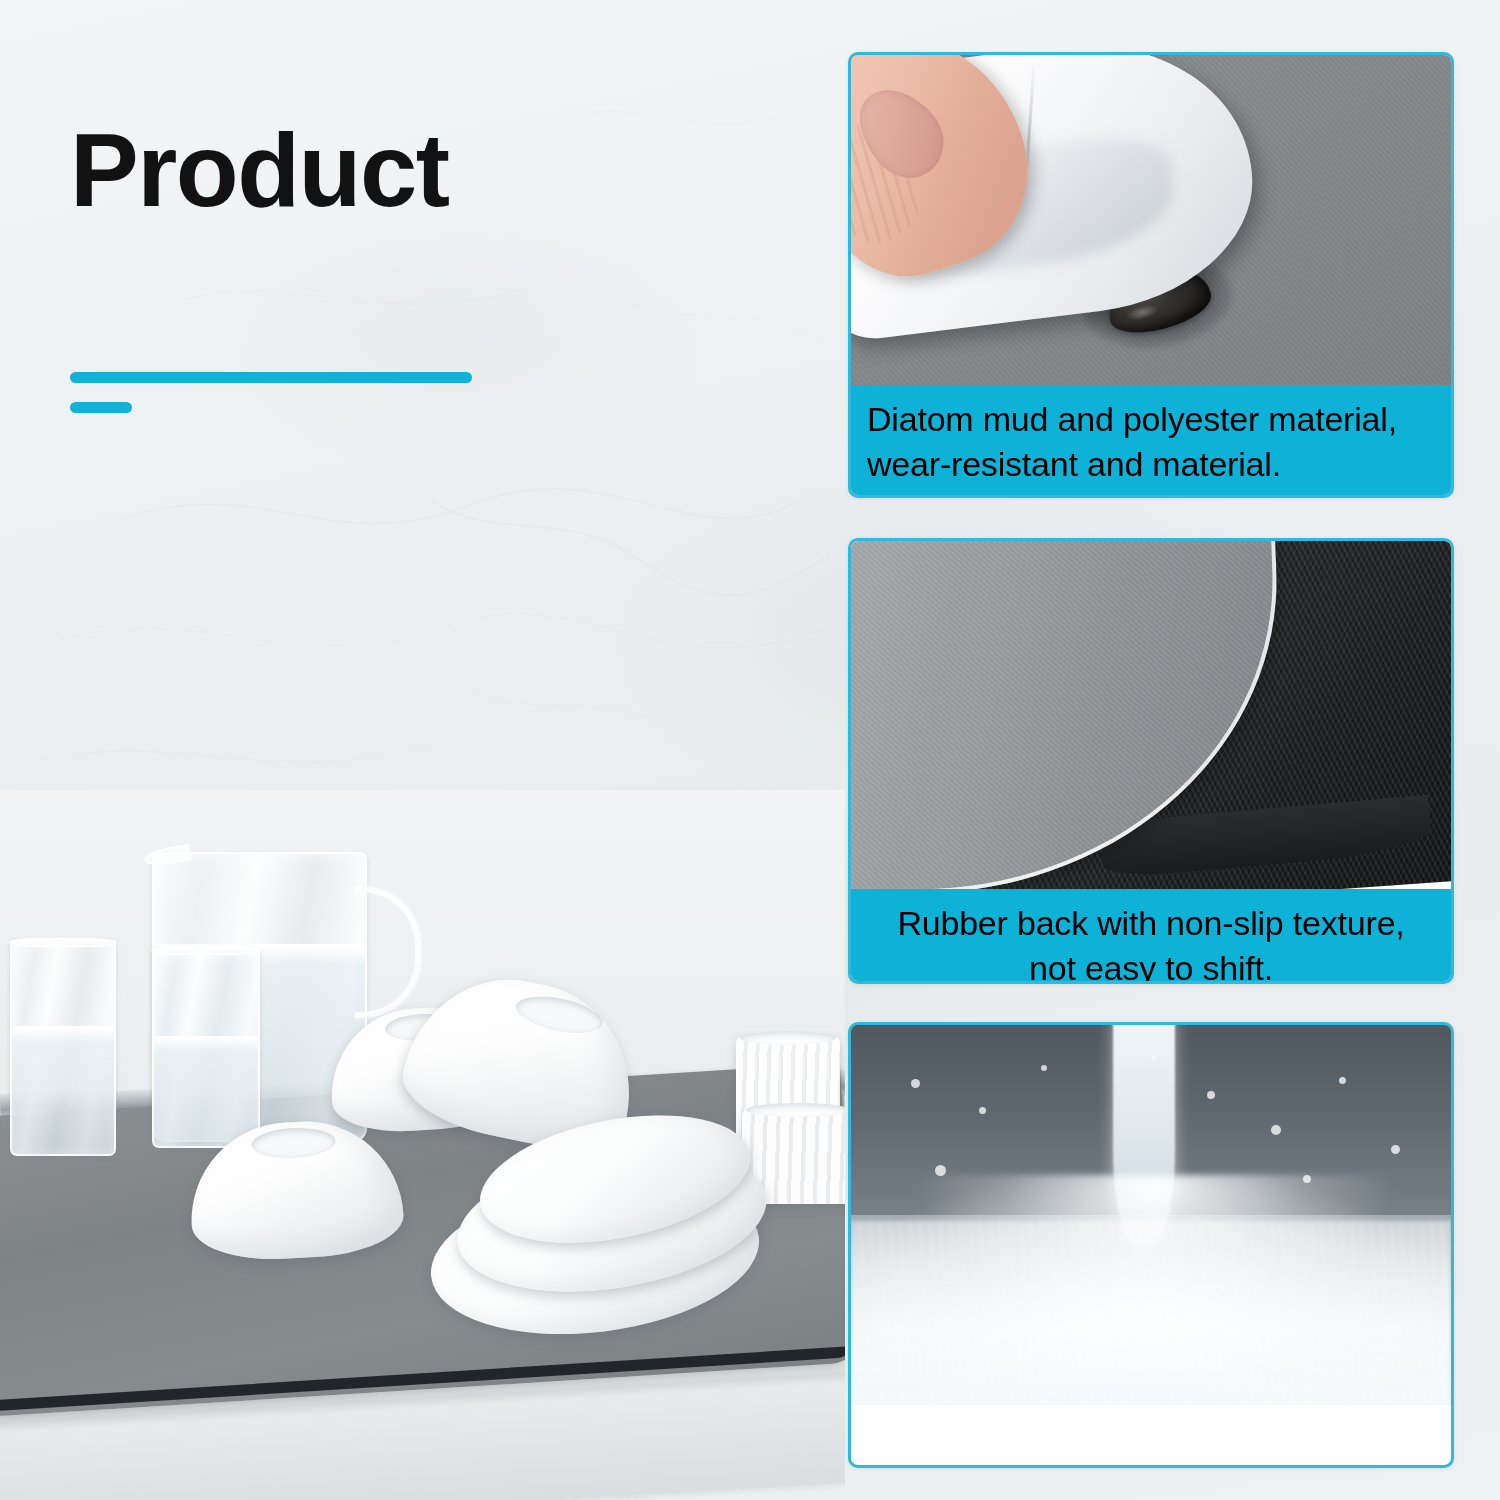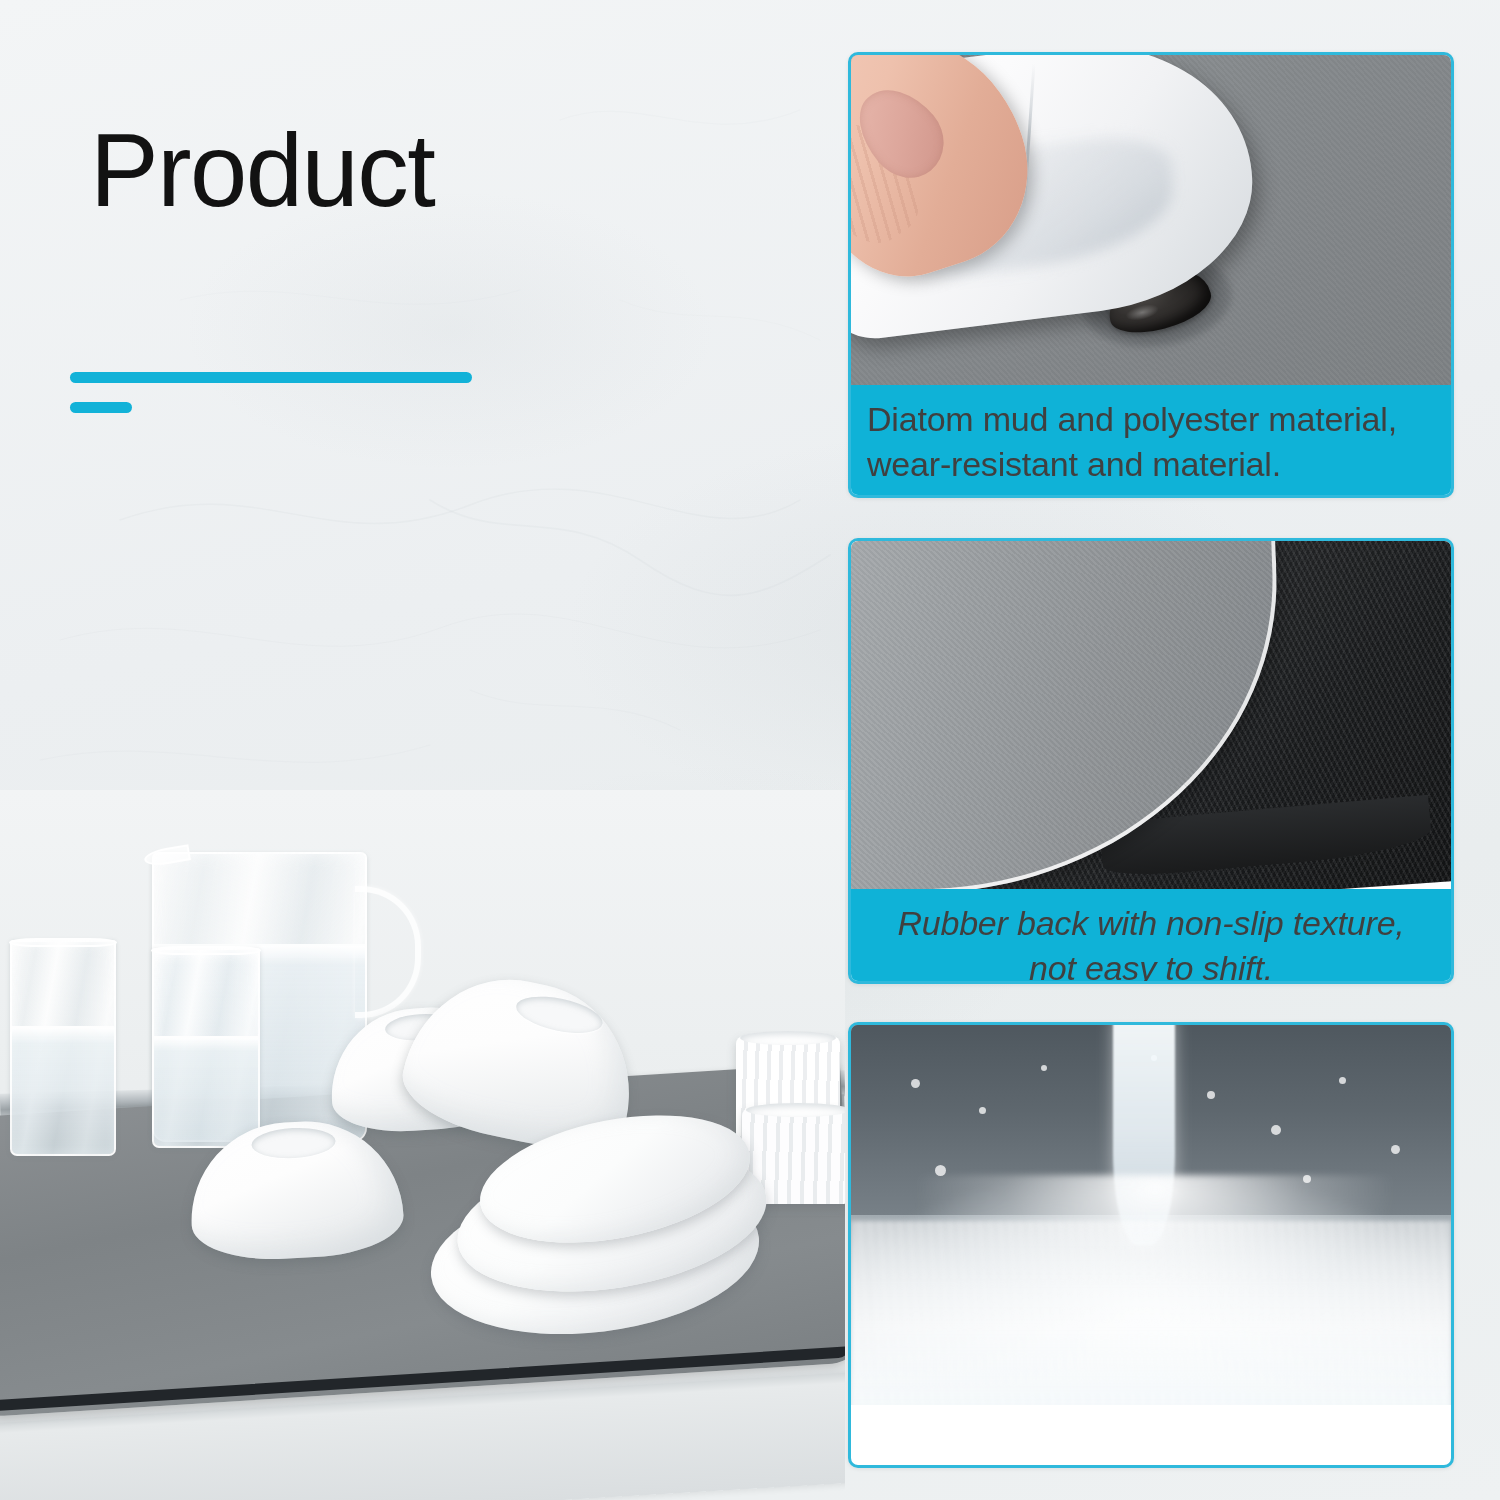--- a/index.html
+++ b/index.html
@@ -24,25 +24,24 @@
     overflow:hidden;
   }
   
   .veins { position:absolute; inset:0; pointer-events:none; opacity:.5; }
 
   
   .title-block { position:absolute; left:70px; top:112px; width:740px; }
   .title-line {
     font-size:103px;
     line-height:118px;
-    font-weight:normal;
+    font-weight:bold;
     letter-spacing:-1.5px;
     color:#121212;
     white-space:nowrap;
-    margin-left:20px;
   }
   .accent-long {
     position:absolute; left:70px; top:372px;
     width:402px; height:11px;
     background:#12b2d8; border-radius:6px;
   }
   .accent-short {
     position:absolute; left:70px; top:402px;
     width:62px; height:11px;
     background:#12b2d8; border-radius:6px;
@@ -193,21 +192,21 @@
     position:absolute; left:0; width:606px;
     border:3px solid #2fb9dc;
     border-radius:10px;
     overflow:hidden;
     background:#ffffff;
     box-shadow:0 1px 4px rgba(0,0,0,.08);
   }
   .panel-photo { position:relative; width:100%; overflow:hidden; }
   .caption {
     background:#0fb2d7;
-    color:#404040;
+    color:#000000;
     font-size:34px;
     line-height:45px;
     padding:12px 16px 14px 16px;
     letter-spacing:-.2px;
   }
   .caption.center { text-align:center; }
   .caption.left { text-align:left; }
 
   
   .p1 { top:52px; height:446px; }
@@ -270,21 +269,21 @@
     box-shadow:inset 0 0 8px rgba(180,120,105,.4);
   }
   .p1-knuckles {
     position:absolute; left:6px; top:66px; width:86px; height:120px;
     background:repeating-linear-gradient(108deg, rgba(198,142,122,.26) 0 3px, rgba(244,202,186,0) 3px 11px);
     border-radius:40%;
     transform:rotate(-16deg);
   }
 
   
-  .p2 { top:538px; height:446px;font-style:italic; }
+  .p2 { top:538px; height:446px; }
   .p2 .panel-photo { height:348px; background:#ffffff; }
   .p2-black {
     position:absolute; left:118px; top:-18px; width:560px; height:372px;
     background:linear-gradient(135deg,#3a3c3e 0%,#2b2d2f 28%,#1d1f21 60%,#141516 100%);
     transform:rotate(-4deg) skewX(-6deg);
     border-radius:0 0 36px 0;
   }
   .p2-black-tex {
     position:absolute; inset:0;
     background:

